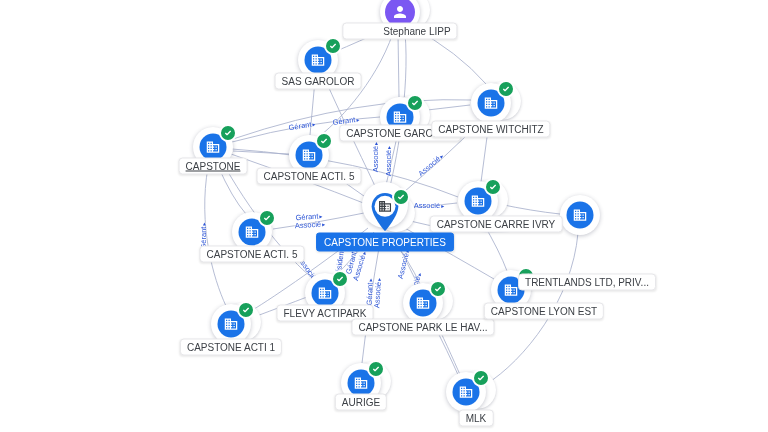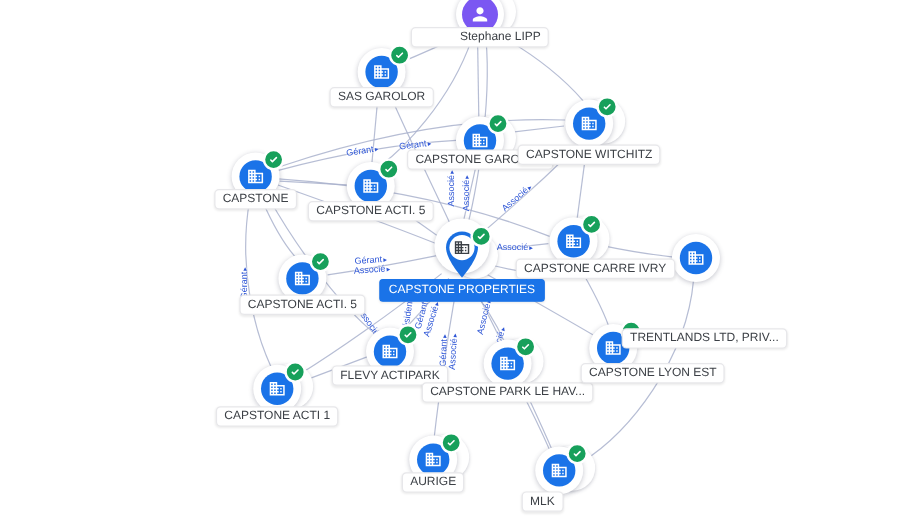--- a/index.html
+++ b/index.html
@@ -164,21 +164,21 @@
               <path fill="#fff" d="M12 7V3H2v18h20V7H12zM6 19H4v-2h2v2zm0-4H4v-2h2v2zm0-4H4V9h2v2zm0-4H4V5h2v2zm4 12H8v-2h2v2zm0-4H8v-2h2v2zm0-4H8V9h2v2zm0-4H8V5h2v2zm10 12h-8v-2h2v-2h-2v-2h2v-2h-2V9h8v10zm-2-8h-2v2h2v-2zm0 4h-2v2h2v-2z"></path>
             </svg>
           </div>
           <div class="check">
             <svg viewBox="0 0 24 24">
               <path fill="none" stroke="#fff" stroke-width="4" stroke-linecap="round" stroke-linejoin="round" d="M5 13l4 4 10-10"></path>
             </svg>
           </div>
         </div>
       </div>
-      <div class="node-label" style="left: 213px; top: 166px;">CAPSTONE</div>
+      <div class="node-label" style="left: 213px; top: 166px; text-decoration: underline;">CAPSTONE</div>
       <div class="node" style="left: 309px; top: 155px;">
         <div class="outer">
           <div class="inner ">
             <svg viewBox="0 0 24 24">
               <path fill="#fff" d="M12 7V3H2v18h20V7H12zM6 19H4v-2h2v2zm0-4H4v-2h2v2zm0-4H4V9h2v2zm0-4H4V5h2v2zm4 12H8v-2h2v2zm0-4H8v-2h2v2zm0-4H8V9h2v2zm0-4H8V5h2v2zm10 12h-8v-2h2v-2h-2v-2h2v-2h-2V9h8v10zm-2-8h-2v2h2v-2zm0 4h-2v2h2v-2z"></path>
             </svg>
           </div>
           <div class="check">
             <svg viewBox="0 0 24 24">
               <path fill="none" stroke="#fff" stroke-width="4" stroke-linecap="round" stroke-linejoin="round" d="M5 13l4 4 10-10"></path>
@@ -331,15 +331,15 @@
               <path fill="#fff" d="M12 7V3H2v18h20V7H12zM6 19H4v-2h2v2zm0-4H4v-2h2v2zm0-4H4V9h2v2zm0-4H4V5h2v2zm4 12H8v-2h2v2zm0-4H8v-2h2v2zm0-4H8V9h2v2zm0-4H8V5h2v2zm10 12h-8v-2h2v-2h-2v-2h2v-2h-2V9h8v10zm-2-8h-2v2h2v-2zm0 4h-2v2h2v-2z"></path>
             </svg>
           </div>
           <div class="check">
             <svg viewBox="0 0 24 24">
               <path fill="none" stroke="#fff" stroke-width="4" stroke-linecap="round" stroke-linejoin="round" d="M5 13l4 4 10-10"></path>
             </svg>
           </div>
         </div>
       </div>
-      <div class="node-label" style="left: 452px; top: 418px;">MLK</div>
+      <div class="node-label" style="left: 476px; top: 418px;">MLK</div>
     </div>
 </div>
 
 </body></html>

